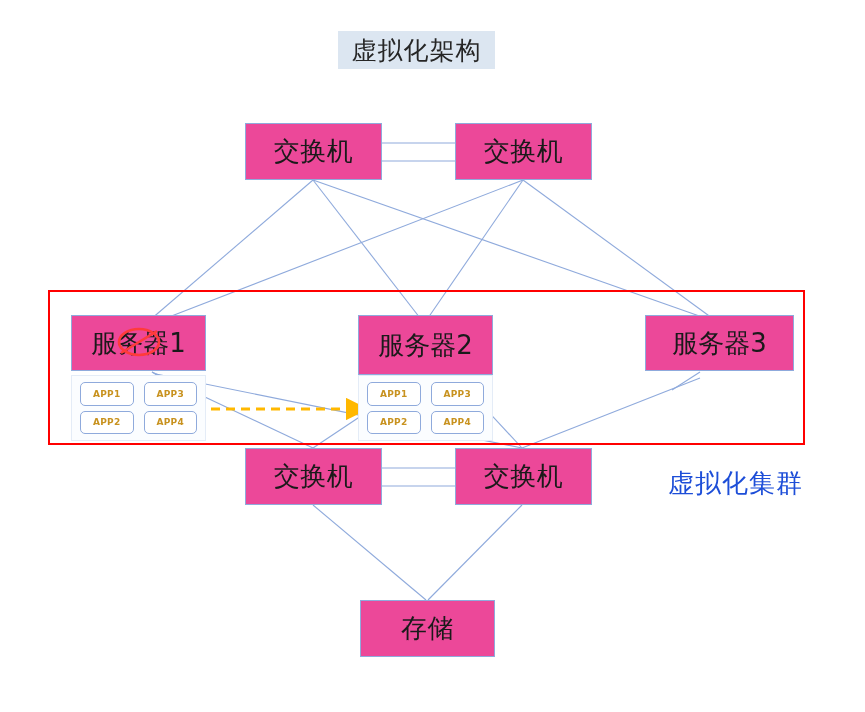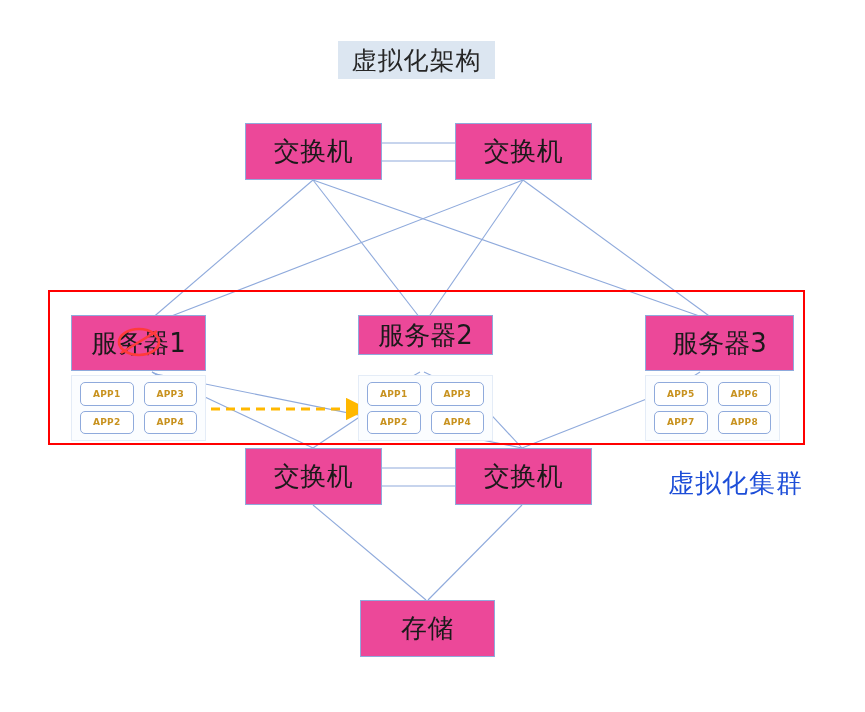--- a/index.html
+++ b/index.html
@@ -21,21 +21,21 @@
     top: 0;
     width: 865px;
     height: 712px;
     pointer-events: none;
   }
 
   
   .title-box {
     position: absolute;
     left: 338px;
-    top: 41px;
+    top: 31px;
     width: 157px;
     height: 38px;
     background: #dce6f1;
     display: flex;
     align-items: center;
     justify-content: center;
   }
   .title-box .title-text {
     font-size: 25px;
     color: #262626;
@@ -61,21 +61,21 @@
   }
   .node .node-label.latin-mix { letter-spacing: 0px; }
 
   .sw-top-1 { left: 245px; top: 123px; width: 137px; height: 57px; }
   .sw-top-2 { left: 455px; top: 123px; width: 137px; height: 57px; }
   .sw-bot-1 { left: 245px; top: 448px; width: 137px; height: 57px; }
   .sw-bot-2 { left: 455px; top: 448px; width: 137px; height: 57px; }
   .storage  { left: 360px; top: 600px; width: 135px; height: 57px; text-align: right; }
 
   .srv-1 { left: 71px;  top: 315px; width: 135px; height: 56px; text-align: right; }
-  .srv-2 { left: 358px; top: 315px; width: 135px; height: 40px; }
+  .srv-2 { left: 358px; top: 315px; width: 135px; height: 60px; }
   .srv-3 { left: 645px; top: 315px; width: 149px; height: 56px; }
 
   
   .app-group {
     position: absolute;
     box-sizing: border-box;
     border: 1px solid #e4ecf7;
     background: #fbfdff;
     padding: 6px 8px;
     display: grid;
@@ -242,34 +242,20 @@
       <span>APP3</span>
     </div>
     <div class="app-chip">
       <span>APP2</span>
     </div>
     <div class="app-chip">
       <span>APP4</span>
     </div>
   </div>
 
-  <div class="app-group app-3">
-    <div class="app-chip">
-      <span>APP5</span>
-    </div>
-    <div class="app-chip">
-      <span>APP6</span>
-    </div>
-    <div class="app-chip">
-      <span>APP7</span>
-    </div>
-    <div class="app-chip">
-      <span>APP8</span>
-    </div>
-  </div>
 
   <div class="node sw-bot-1">
     <span class="node-label">交换机</span>
   </div>
   <div class="node sw-bot-2">
     <span class="node-label">交换机</span>
   </div>
 
   <div class="cluster-caption">虚拟化集群</div>
 

